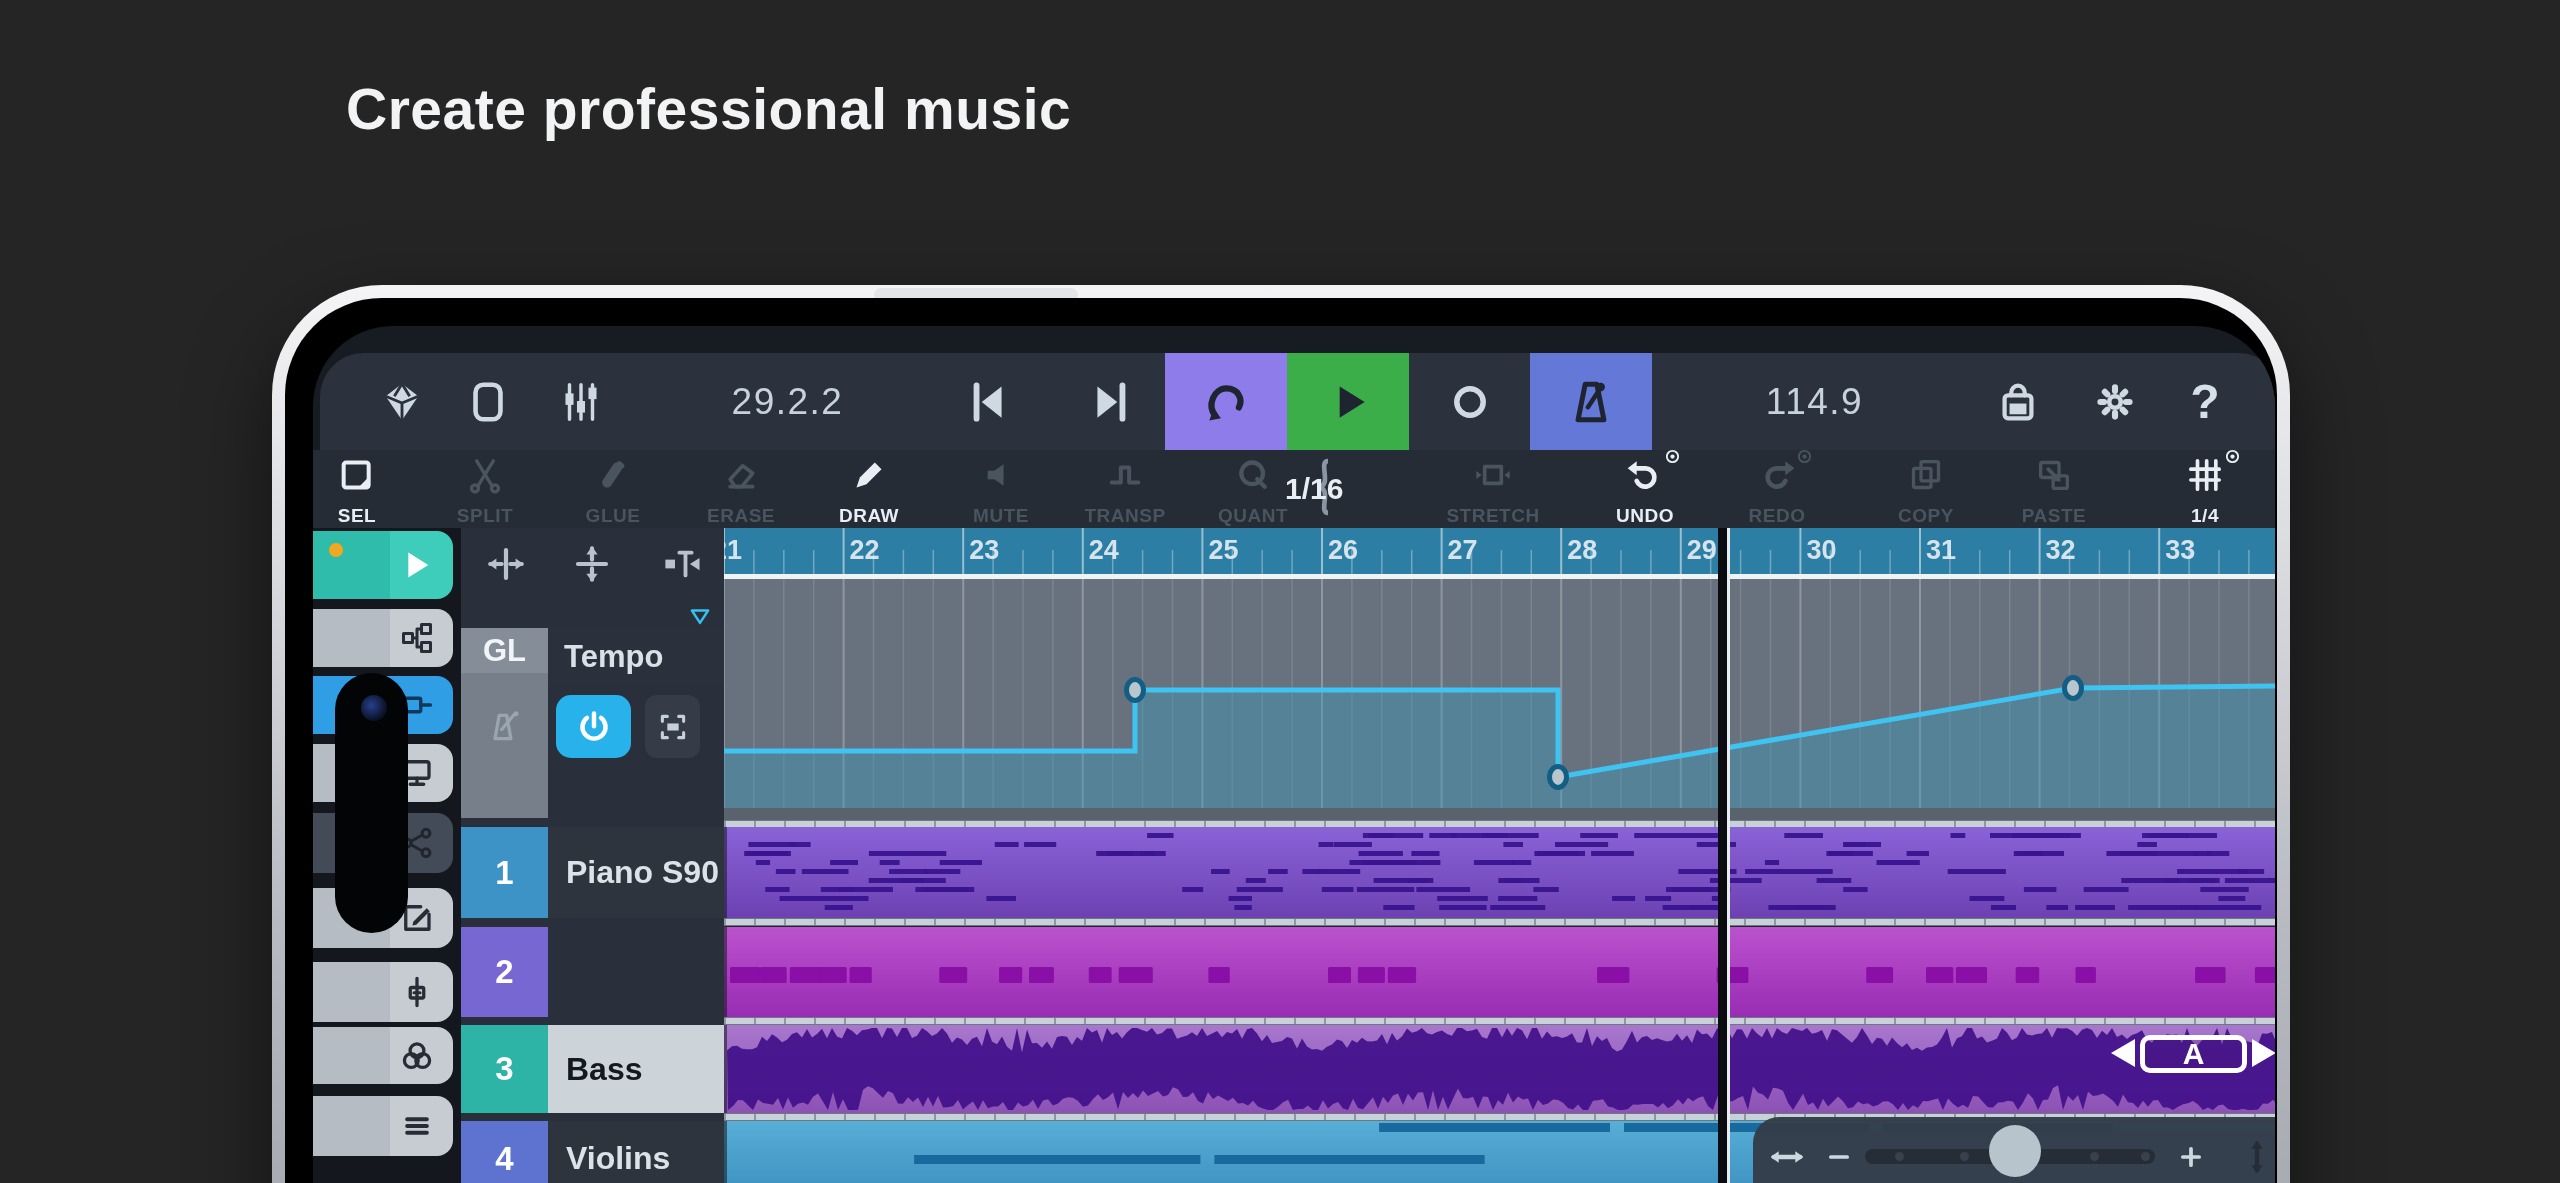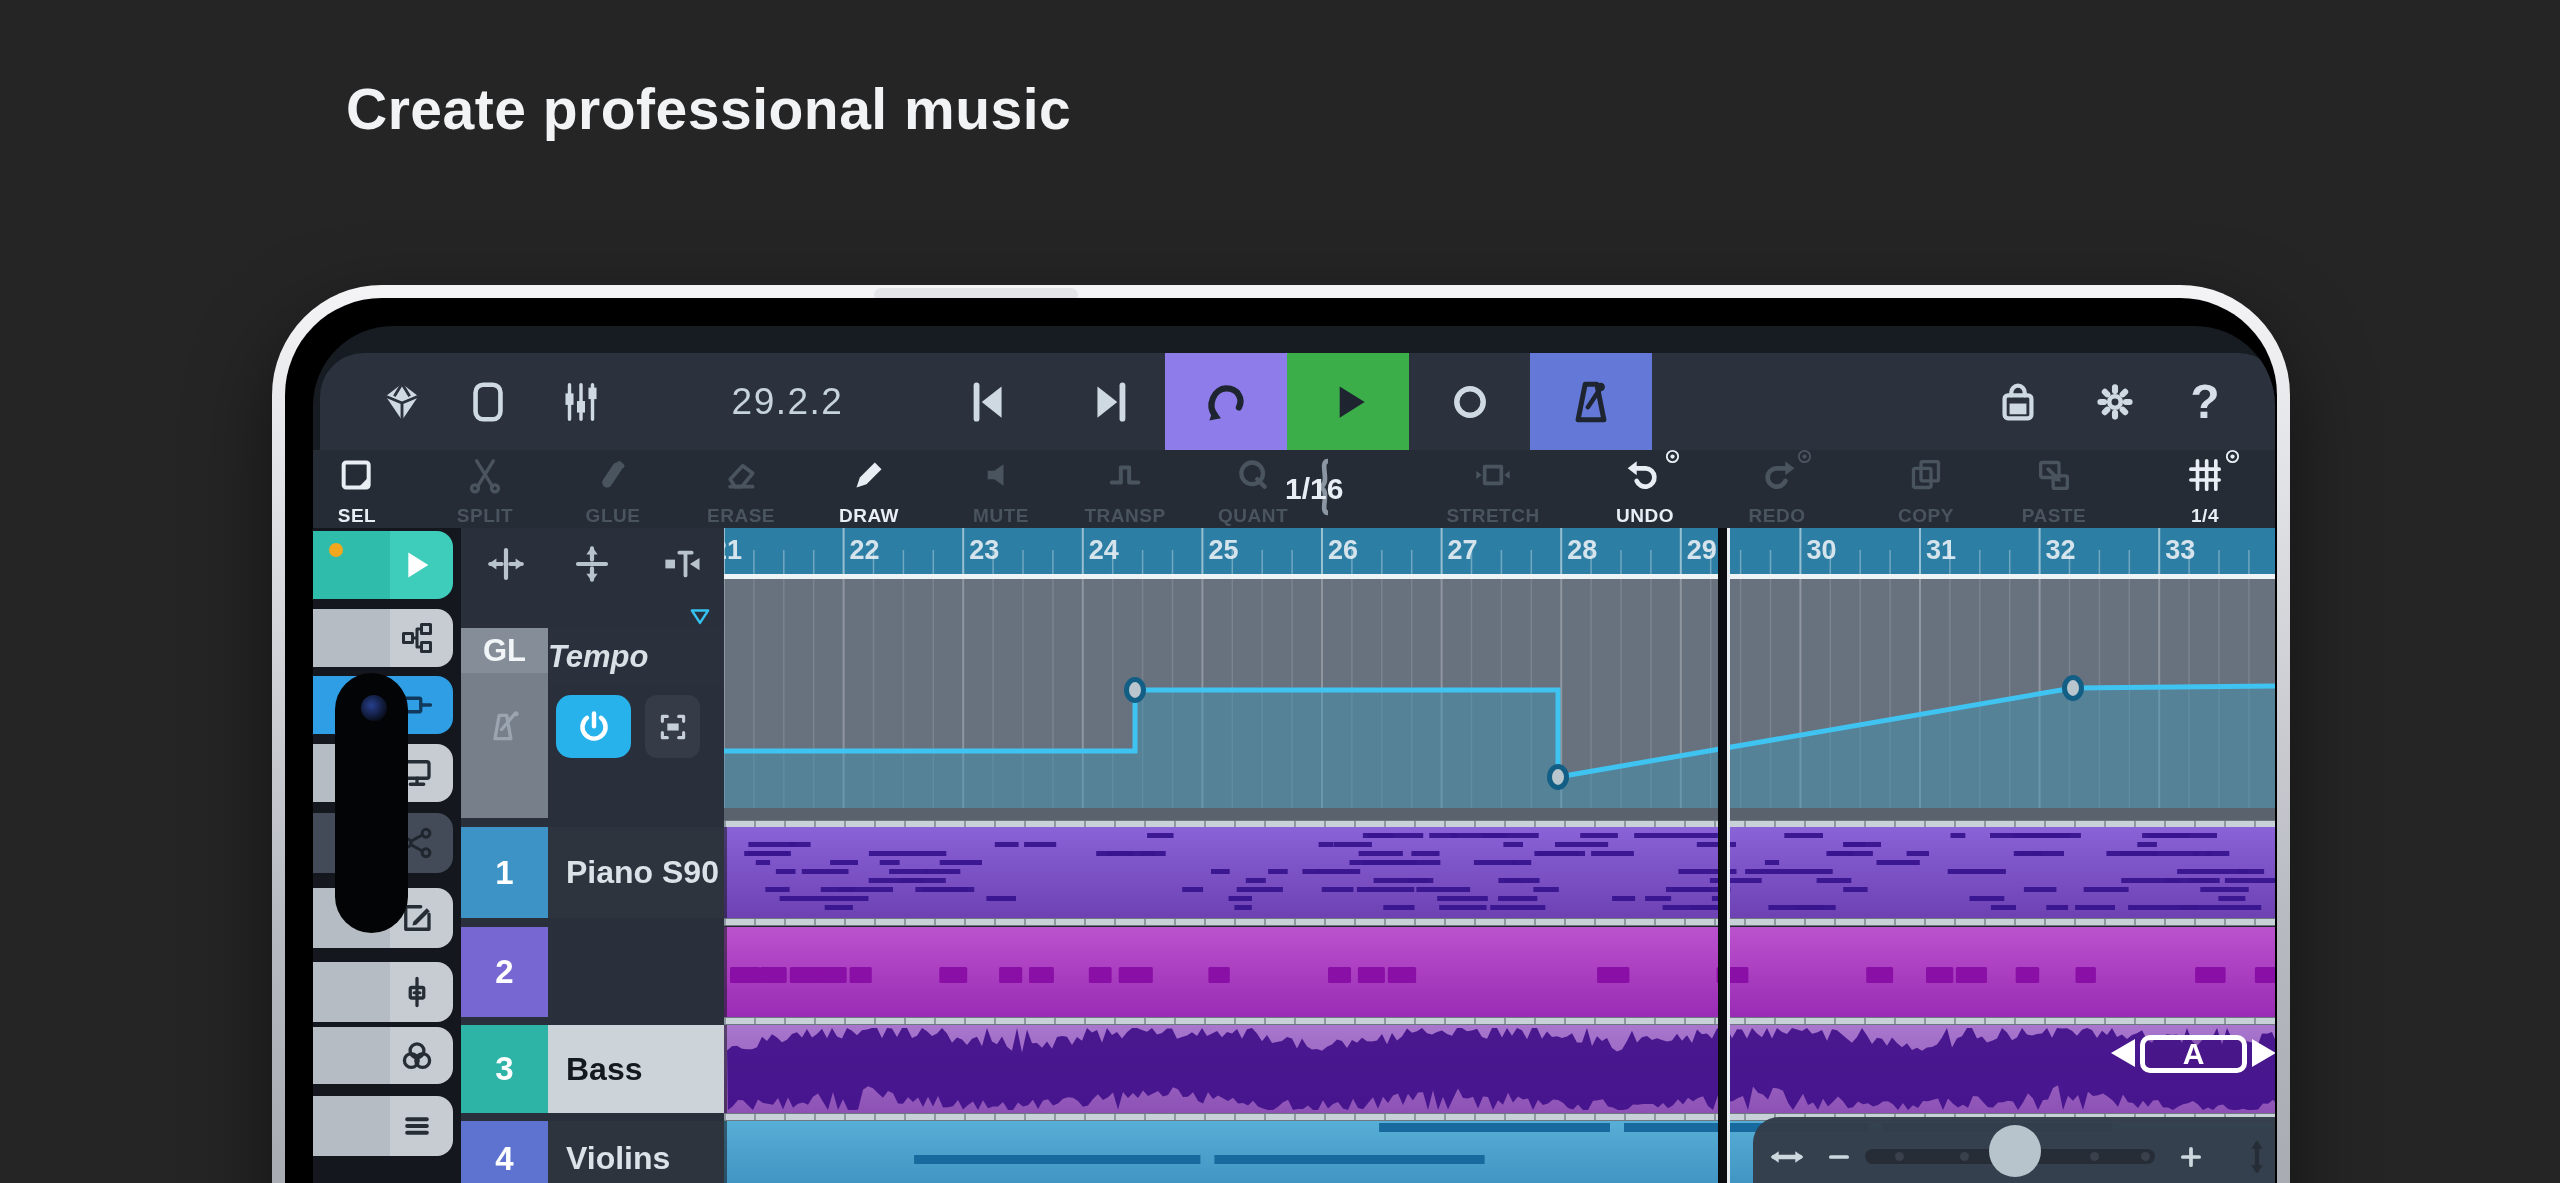--- a/index.html
+++ b/index.html
@@ -38,21 +38,21 @@
   .pill .lens{position:absolute;left:26px;top:22px;width:26px;height:26px;border-radius:50%;
               background:radial-gradient(circle at 40% 40%,#27408f,#0a1020 70%);}
   .headcol{position:absolute;left:148px;top:202px;width:263px;bottom:0;background:#2a303b;}
   .hicons{position:absolute;left:0;top:0;width:263px;height:73px;color:#b9c3cd;}
   .hicons .hi{position:absolute;top:15px;}
   .tridown{position:absolute;left:226px;top:76px;color:#36c2f0;}
   .glcol{position:absolute;left:0;top:100px;width:87px;height:190px;background:#767f8a;}
   .glcell{position:absolute;left:0;top:100px;width:87px;height:45px;background:#848d98;color:#f2f5f8;
           display:flex;align-items:center;justify-content:center;font-size:31px;font-weight:700;}
   .tempocell{position:absolute;left:87px;top:100px;width:176px;height:58px;background:#2b313c;color:#d9e0e6;
-             display:flex;align-items:center;font-size:31px;font-weight:700;padding-left:0;box-sizing:border-box;font-style:italic;}
+             display:flex;align-items:center;font-size:31px;font-weight:700;padding-left:16px;box-sizing:border-box;}
   .ttool{position:absolute;left:14px;top:167px;width:60px;height:63px;color:#9aa5b0;display:flex;align-items:center;justify-content:center;}
   .powerbtn{position:absolute;left:95px;top:167px;width:75px;height:63px;border-radius:15px;background:var(--power-cyan,#28b2ec);
             color:#fff;display:flex;align-items:center;justify-content:center;}
   .framebtn{position:absolute;left:184px;top:167px;width:55px;height:63px;border-radius:12px;background:#353c47;
             color:#c6d0d8;display:flex;align-items:center;justify-content:center;}
   .trow{position:absolute;left:0;width:263px;display:flex;}
   .tnum{width:87px;display:flex;align-items:center;justify-content:center;color:#fff;font-size:33px;font-weight:700;}
   .tname{flex:1;background:#2e343e;color:#dbe2e8;font-size:32px;font-weight:700;display:flex;align-items:center;padding-left:18px;}
   .trow.sel .tname{background:#ccd3d9;color:#14191f;}
   
@@ -85,20 +85,21 @@
 <div id="stage">
   <div class="hero-title">Create professional music</div>
 
   <div class="phone">
     <div class="phone-tab"></div>
     <div class="phone-black">
       <div class="screen">
 
         <div class="tb1" id="tb1">
           <div class="numdisp" id="posdisp" style="left:380px;width:175px;">29.2.2</div>
+          <div class="numdisp" id="tempodisp" style="left:1407px;width:175px;">114.9</div>
         <div class="ico" style="left: 52px; width: 60px;">
               <svg viewBox="0 0 24 24" width="46" height="46" style="color:#cfd9e2">
                 <polygon points="12,2.5 20.5,9 12,21.5 3.5,9" fill="currentColor"></polygon>
                 <path d="M3.5,9 L12,12.5 L20.5,9 M12,12.5 V21.5 M12,2.5 L8,9 M12,2.5 L16,9" stroke="#2b323d" stroke-width="1.5" fill="none"></path>
               </svg>
             </div>
             <div class="ico" style="left: 138px; width: 60px;">
               <svg viewBox="0 0 24 24" width="46" height="46" style="color:#cfd9e2">
                 <rect x="5.5" y="3" width="13" height="18" rx="4" stroke="currentColor" fill="none" stroke-linecap="round" stroke-linejoin="round" stroke-width="2.4"></rect>
               </svg>

